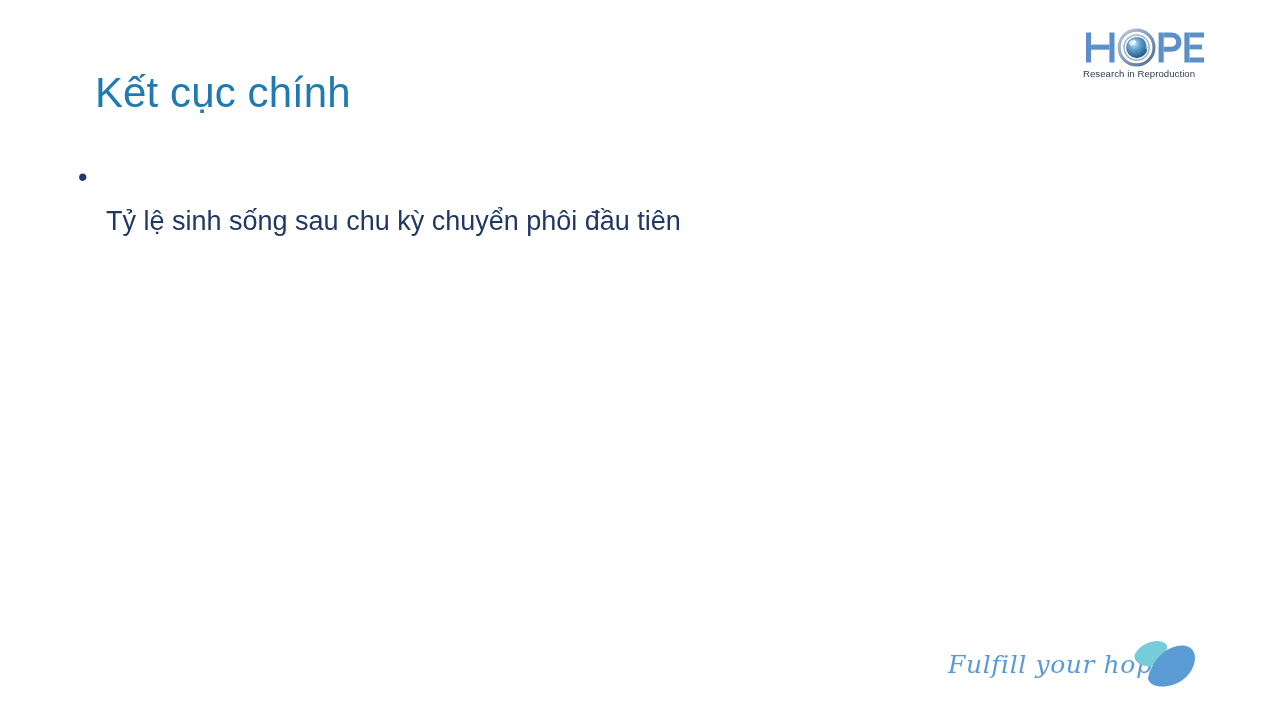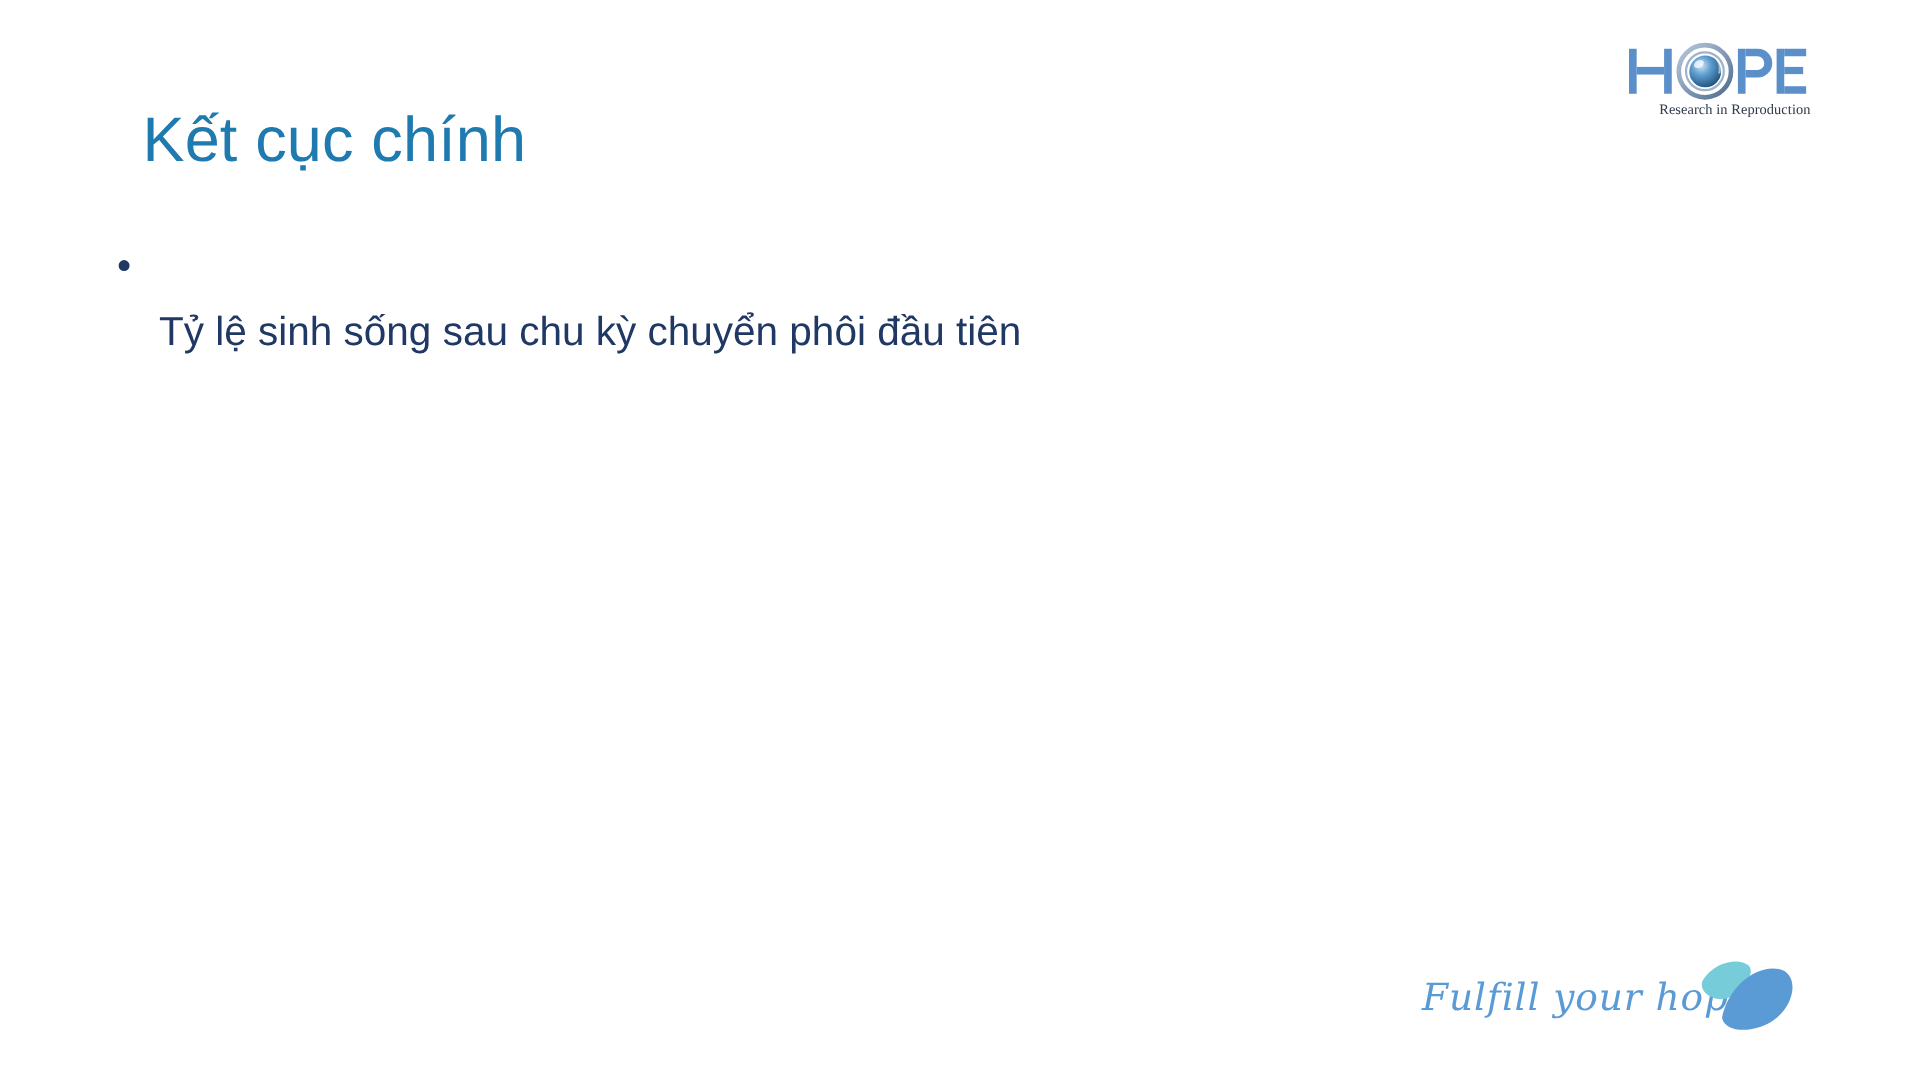--- a/index.html
+++ b/index.html
@@ -83,22 +83,22 @@
     top: 0;
     width: 124px;
     height: 42px;
   }
 
   #hope-logo .tagline {
     position: absolute;
     left: 0;
     top: 42px;
     width: 124px;
-    text-align: right;
-    font-family: Liberation Serif, serif;
+    text-align: left;
+    font-family: Liberation Sans, sans-serif;
     font-size: 9.6px;
     line-height: 12px;
     color: #2f3a4c;
     letter-spacing: 0.05px;
     white-space: nowrap;
   }
 
   
   #fulfill-lockup {
     position: absolute;

